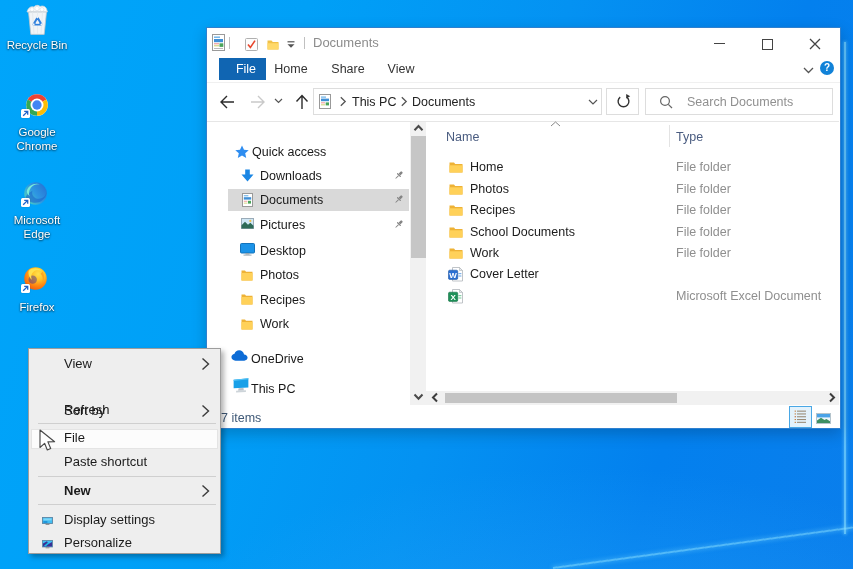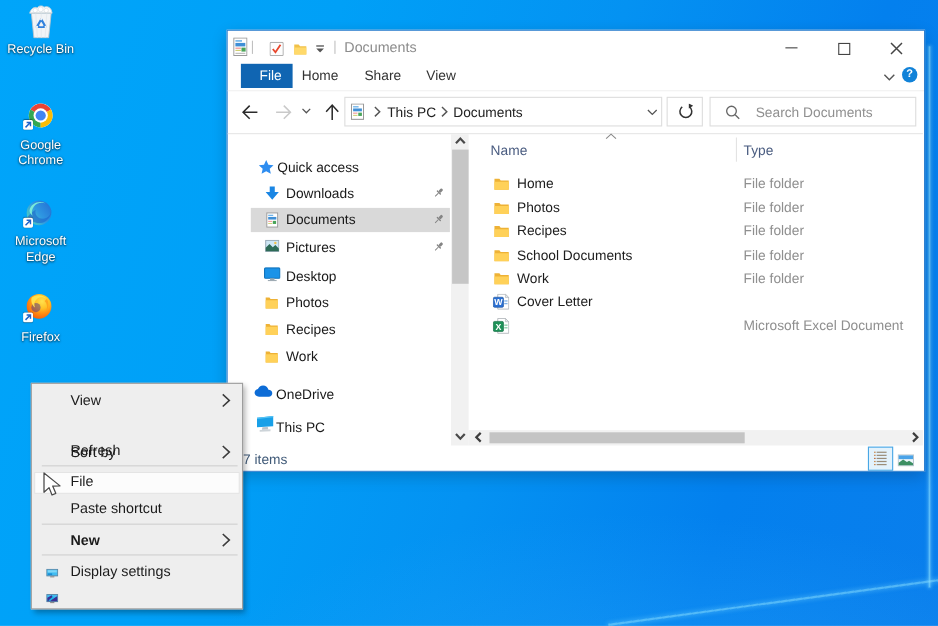--- a/index.html
+++ b/index.html
@@ -513,19 +513,22 @@
       <span class="txt">Display settings</span>
     </div>
 <div class="a" style="left:13px;top:191px;">
       <svg width="11" height="9" viewBox="0 0 11 9">
         <rect x="0.5" y="0.5" width="10" height="6.4" fill="#41bdf2" stroke="#5b87a6" stroke-width="0.9"></rect>
         <path d="M1,6.5 L1,3.5 L5,1.2 L6.5,4 L10,2 L10,6.5 Z" fill="#3b2f93"></path>
         <path d="M2,5.8 L6.2,2.2 L7.2,3.6 L3.6,6.4 Z" fill="#19b8e8"></path>
         <rect x="3.6" y="7.3" width="3.8" height="1" fill="#8a8a8a"></rect>
       </svg>
     </div>
+<div class="mi a" style="top:182px;">
+      <span class="txt">Personalize</span>
+    </div>
 </div>
 
 <div class="a" style="left:39px;top:429px;z-index:40;">
     <svg width="19" height="24" viewBox="0 0 19 24">
       <path d="M1,1 L1,18.5 L5.6,14.3 L8.3,21 L11.7,19.5 L8.9,12.9 L15.6,12.7 Z" fill="#fff" stroke="#4a4a4a" stroke-width="1.15" stroke-linejoin="round"></path>
     </svg>
   </div>
 
 </body></html>

